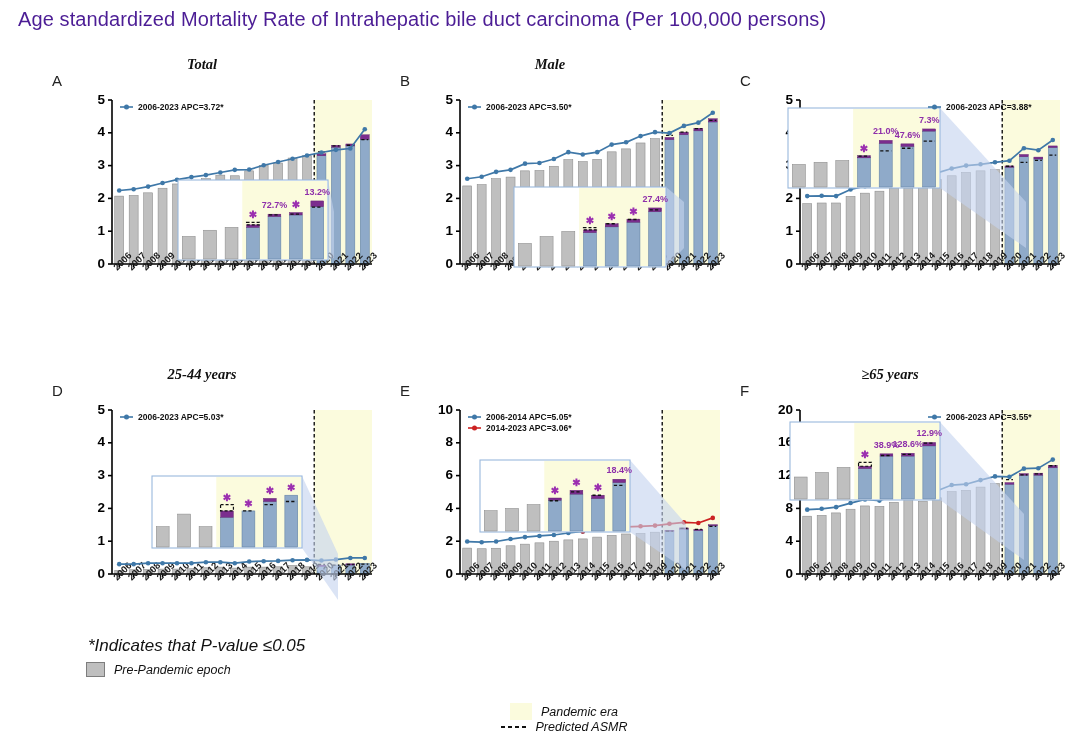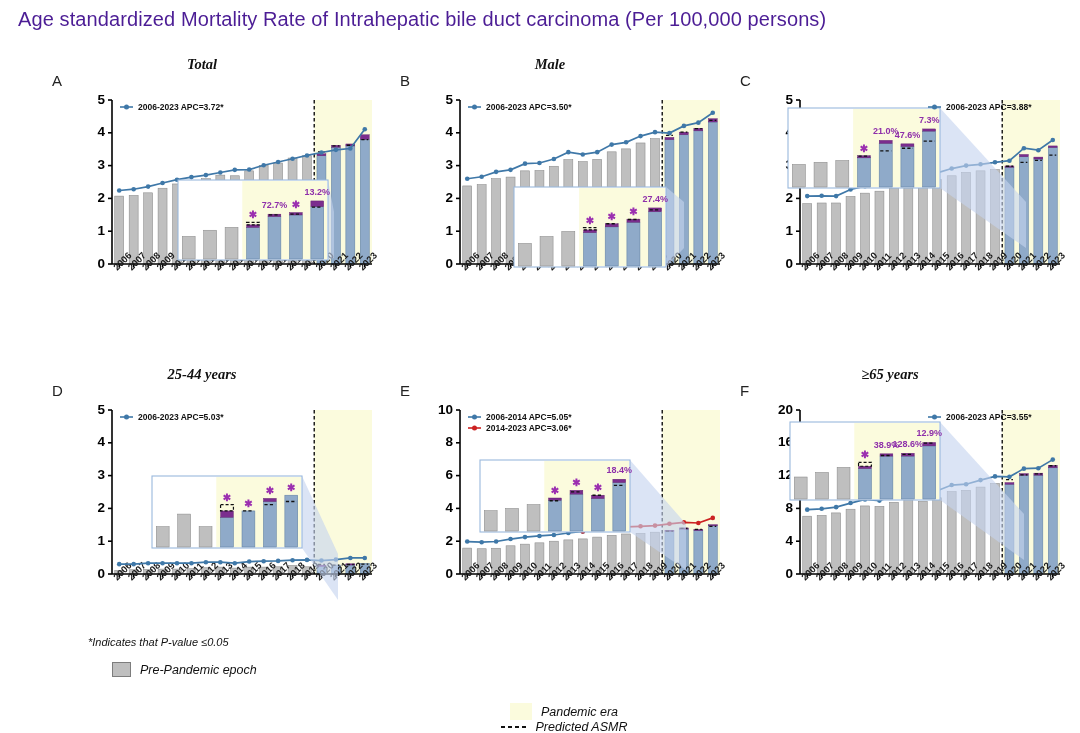--- a/index.html
+++ b/index.html
@@ -43,25 +43,25 @@
   .bar-cov{fill:#7B2D8E;stroke:#5d1f6c;stroke-width:.4;}
   .pred{stroke:#111;stroke-width:1.3;stroke-dasharray:3.2 2.2;fill:none;}
   .predbox{stroke:#111;stroke-width:1.2;stroke-dasharray:3 2;fill:none;}
   .divider{stroke:#111;stroke-width:1.4;stroke-dasharray:3.4 2.6;}
   .line-b{stroke:#3F78A8;stroke-width:1.7;fill:none;}
   .line-r{stroke:#CC2222;stroke-width:1.7;fill:none;}
   .dot-b{fill:#3F78A8;}
   .dot-r{fill:#CC2222;}
   .footnote{
     position:absolute;left:88px;top:636px;
-    font-size:11px;font-style:italic;color:#111;
+    font-size:17px;font-style:italic;color:#111;
   }
   .legend{position:absolute;left:0;top:662px;width:1080px;}
   .legend-row{display:flex;align-items:center;}
-  .legend-row.r1{padding-left:112px;gap:0;}
+  .legend-row.r1{padding-left:86px;gap:0;}
   .legend-row.r2{padding-left:48px;margin-top:26px;flex-direction:column;}
   .lg-item{display:flex;align-items:center;font-size:12.5px;font-style:italic;color:#111;white-space:nowrap;}
   .sw{width:17px;height:13px;border:1px solid #6b6b6b;margin-right:9px;flex:0 0 auto;}
   .sw.gray{background:#BFBFBF;border-color:#7d7d7d;}
   .sw.blue{background:#8FAAC9;border-color:#5f7fa4;}
   .sw.purple{background:#7B2D8E;border-color:#5d1f6c;}
   .sw.era{background:#FBFBDD;border-color:#FBFBDD;width:20px;height:15px;}
   .dashmark{width:26px;margin-right:9px;flex:0 0 auto;display:flex;align-items:center;}
   .starmark{color:#9b2fb0;font-weight:bold;font-size:15px;margin-right:7px;font-style:normal;line-height:1;}
   .gap1{width:34px;}

